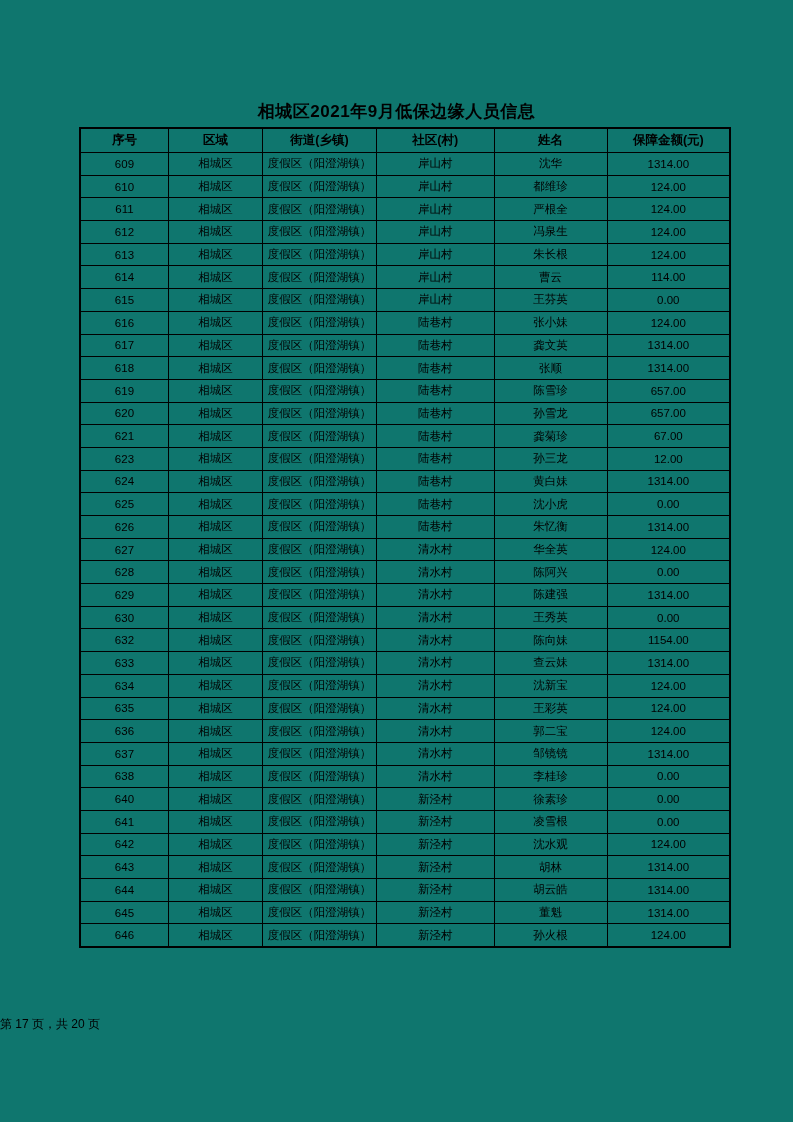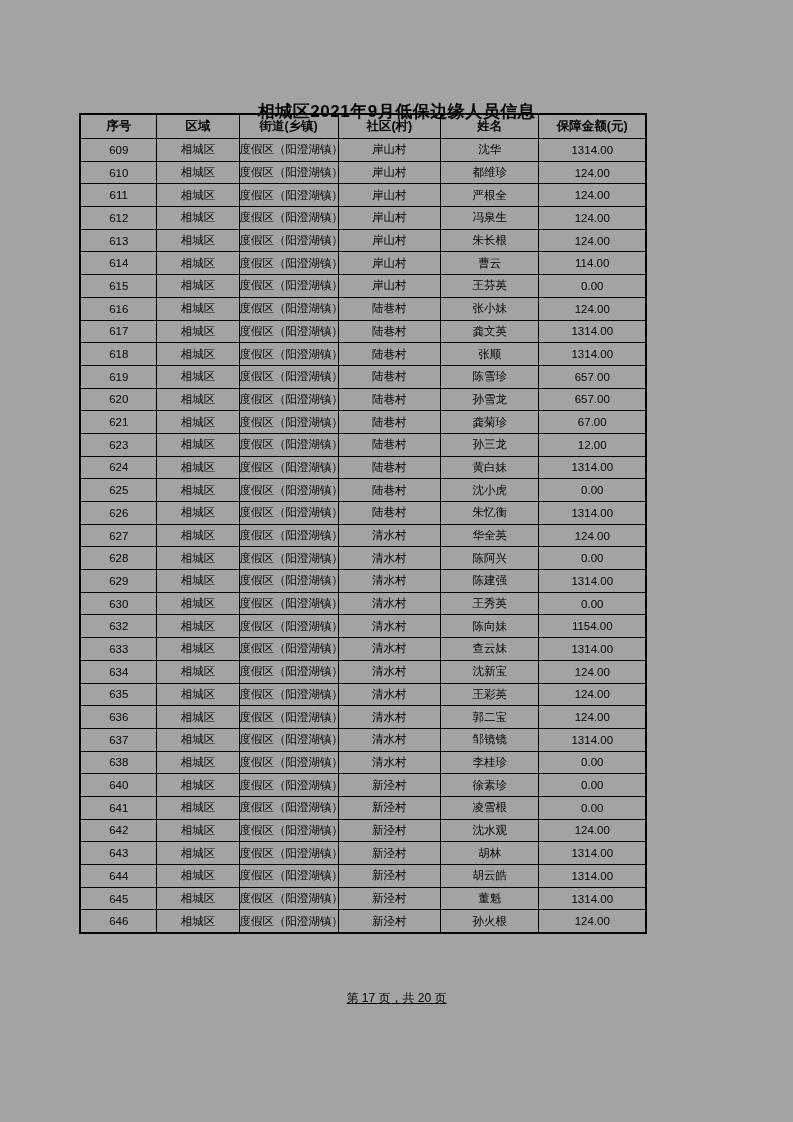--- a/index.html
+++ b/index.html
@@ -10,37 +10,37 @@
   body {
     width: 793px;
     height: 1122px;
     position: relative;
     font-family: "Liberation Sans", "DejaVu Sans", sans-serif;
     color: #000000;
   }
   .page {
     position: absolute;
     inset: 0;
-    background: #a3a3a3;
+    background: #0f766e;
   }
   .doc-title {
     position: absolute;
     top: 100px;
     left: 0;
     width: 100%;
     text-align: center;
     font-size: 17px;
     font-weight: bold;
     letter-spacing: 0.5px;
   }
   table.main-table {
     position: absolute;
     left: 79px;
-    top: 113px;
-    width: 568px;
+    top: 127px;
+    width: 652px;
     border-collapse: collapse;
     table-layout: fixed;
   }
   table.main-table, table.main-table th, table.main-table td {
     border: 1.5px solid #000000;
   }
   table.main-table {
     border-width: 2px;
   }
   table.main-table th {
@@ -62,26 +62,25 @@
     overflow: hidden;
   }
   col.c-index     { width: 13.6%; }
   col.c-region    { width: 14.5%; }
   col.c-street    { width: 17.5%; }
   col.c-community { width: 18.1%; }
   col.c-name      { width: 17.4%; }
   col.c-amount    { width: 18.9%; }
   .page-footer {
     position: absolute;
-    top: 990px;
+    top: 1016px;
     left: 0;
     width: 100%;
-    text-align: center;
+    text-align: left;
     font-size: 12px;
-    text-decoration: underline;
   }
 </style>
 </head>
 <body>
 
 <div class="page">
 
   <div class="doc-title">相城区2021年9月低保边缘人员信息</div>
 
   <table class="main-table">

